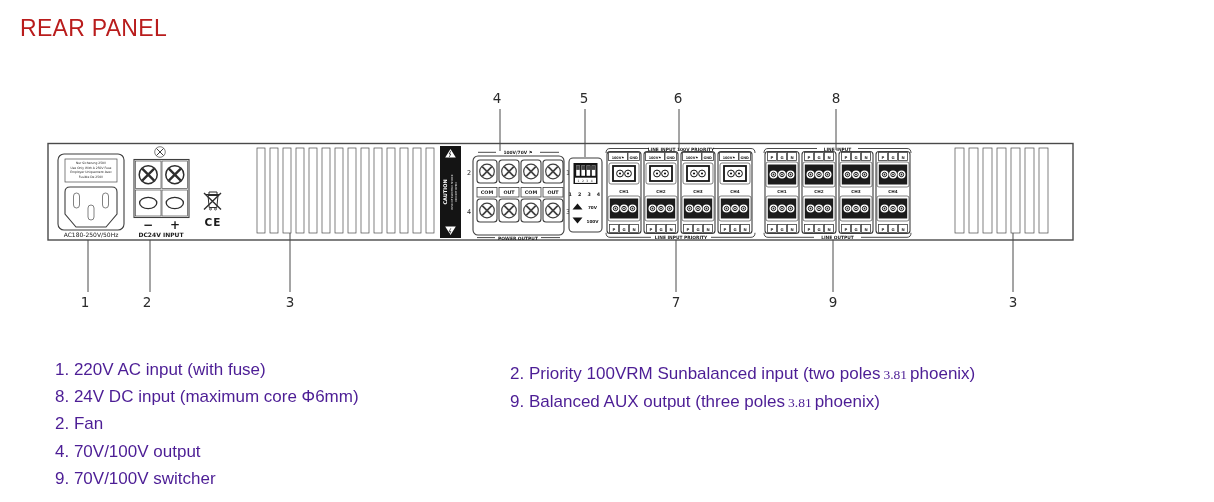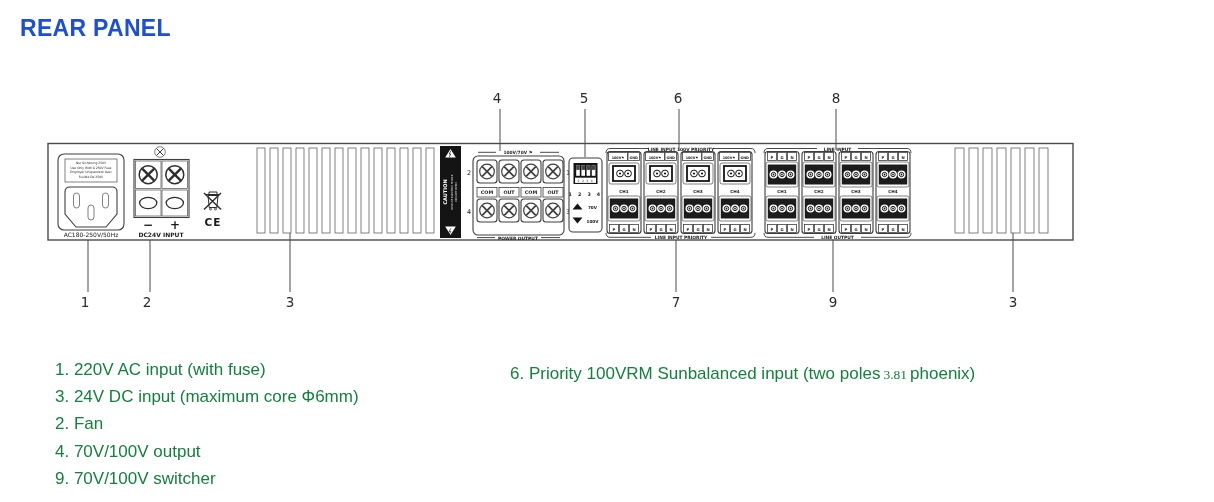--- a/index.html
+++ b/index.html
@@ -1,40 +1,40 @@
 <!DOCTYPE html>
 <html><head>
 <meta charset="utf-8">
 <style>
   html,body{margin:0;padding:0;background:#fff;}
   body{width:1214px;height:502px;position:relative;overflow:hidden;
        font-family:"Liberation Sans",sans-serif;color:#2d2d2d;}
-  .page-title{position:absolute;left:20px;top:15px;font-size:23px;font-weight:700;
-       letter-spacing:.3px;color:#1d4ed8;}
+  .page-title{position:absolute;left:20px;top:15px;font-size:23px;font-weight:400;
+       letter-spacing:.3px;color:#b91c1c;}
   .figure{position:absolute;left:0;top:0;width:1214px;height:340px;}
   svg text{font-family:"DejaVu Sans","Liberation Sans",sans-serif;fill:#1a1a1a;text-anchor:middle;}
   .ln{stroke:#4a4a4a;stroke-width:1;fill:none;}
   .blk{fill:#fff;stroke:#3f3f3f;stroke-width:1.1;}
   .thin{fill:#fff;stroke:#4a4a4a;stroke-width:.7;}
   .cell{fill:#fff;stroke:#3f3f3f;stroke-width:.8;}
   .t30{font-size:3px;}
   .t34{font-size:3.4px;font-weight:bold;}
   .t38{font-size:3.8px;font-weight:bold;}
   .t42{font-size:4.2px;font-weight:bold;}
   .t44{font-size:4.4px;font-weight:bold;}
   .t48{font-size:4.8px;font-weight:bold;}
   .t6{font-size:6px;}
   .t6b{font-size:6px;font-weight:bold;}
   .t65{font-size:6.5px;}
   .t10b{font-size:10.5px;font-weight:bold;}
   .t11b{font-size:12px;font-weight:bold;}
   .cau1{font-size:5px;font-weight:bold;fill:#fff;}
   .cau2{font-size:2.7px;fill:#fff;}
   .callout{font-size:13.5px;fill:#2a2a2a;}
-  .legend{position:absolute;font-size:17px;line-height:27.2px;color:#15803d;}
+  .legend{position:absolute;font-size:17px;line-height:27.2px;color:#4c1d95;}
   .legend-left{left:55px;top:356px;}
   .legend-right{left:510px;top:360px;}
   .ph-num{font-family:"Liberation Serif",serif;font-size:13.5px;margin:0 3px;text-align:right;}
 </style>
 </head>
 <body>
 
 <div class="page-title">REAR PANEL</div>
 
 <svg class="figure" viewBox="0 0 1214 340" width="1214" height="340">
@@ -381,20 +381,21 @@
     <text class="callout" x="676" y="307">7</text>
     <path d="M833,240 V292" class="ln"></path>
     <text class="callout" x="833" y="307">9</text>
     <path d="M1013,233 V292" class="ln"></path>
     <text class="callout" x="1013" y="307">3</text>
   </g>
 </svg>
 
 <div class="legend legend-left">
   <div>1. 220V AC input (with fuse)</div>
-  <div>3. 24V DC input (maximum core Φ6mm)</div>
+  <div>8. 24V DC input (maximum core Φ6mm)</div>
   <div>2. Fan</div>
   <div>4. 70V/100V output</div>
   <div>9. 70V/100V switcher</div>
 </div>
 <div class="legend legend-right">
-  <div><span>6. Priority 100VRM Sunbalanced input (two poles</span><span class="ph-num">3.81</span><span>phoenix)</span></div>
+  <div><span>2. Priority 100VRM Sunbalanced input (two poles</span><span class="ph-num">3.81</span><span>phoenix)</span></div>
+  <div><span>9. Balanced AUX output (three poles</span><span class="ph-num">3.81</span><span>phoenix)</span></div>
 </div>
 
 </body></html>

